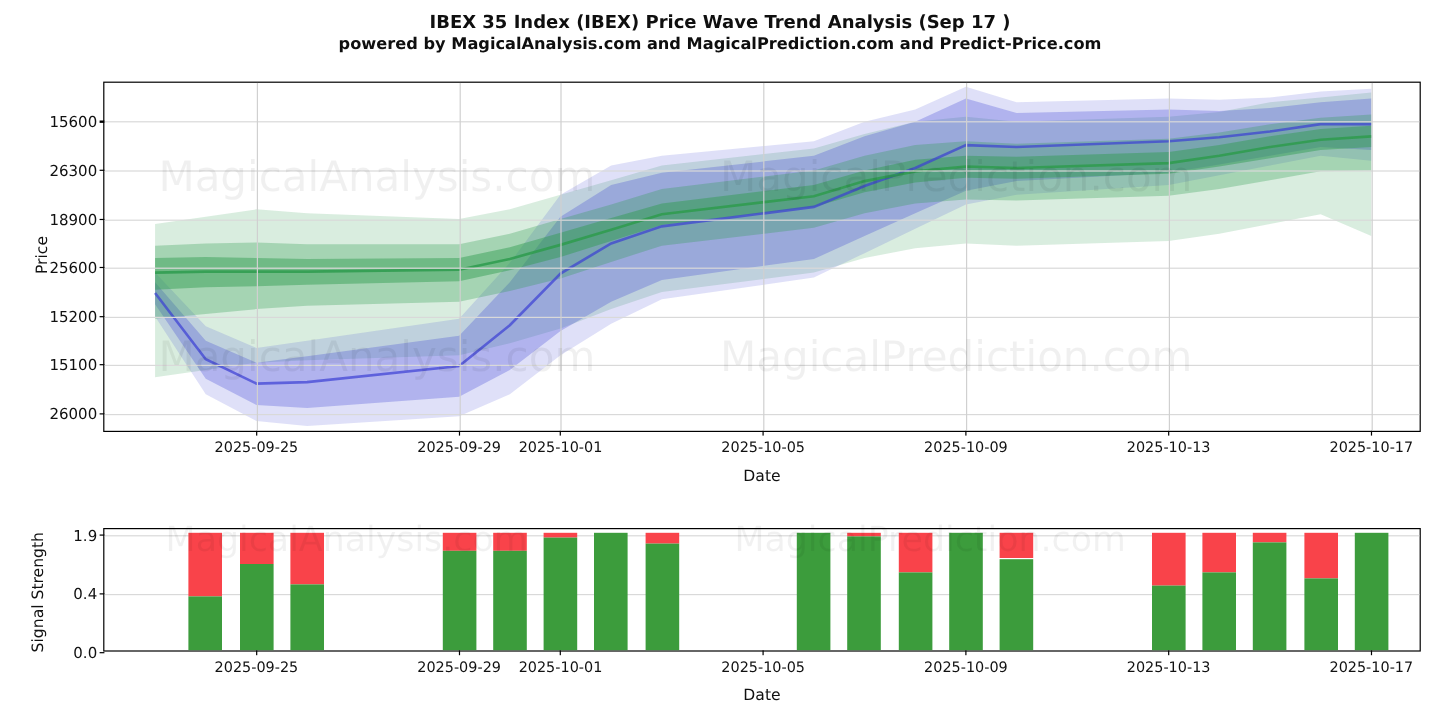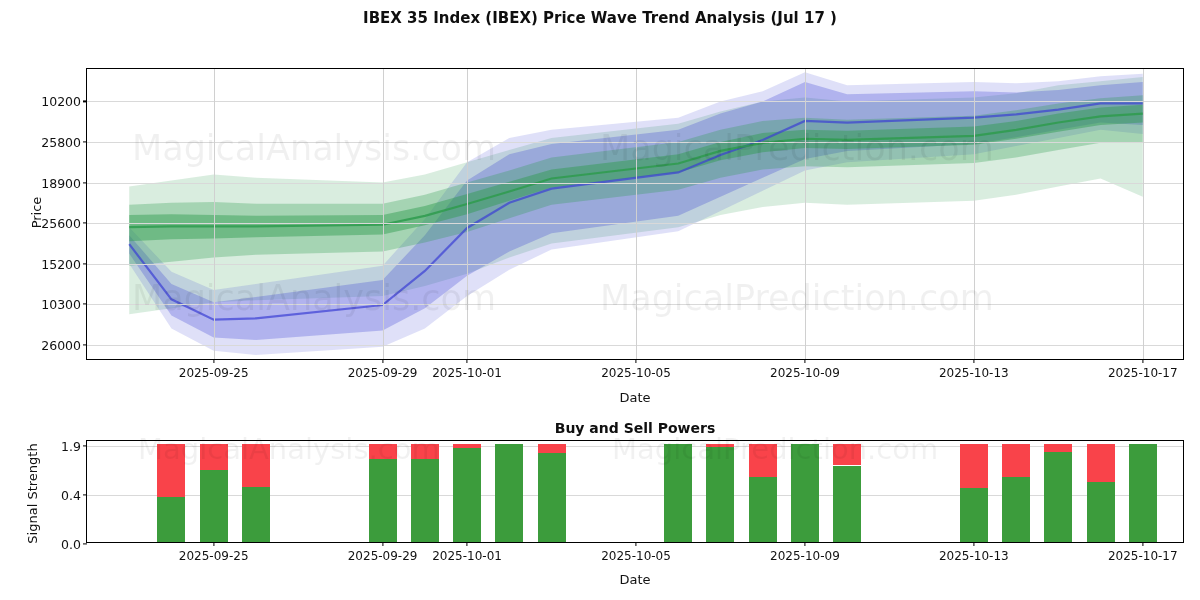--- a/index.html
+++ b/index.html
@@ -51,21 +51,22 @@
   .bar .sell { position: absolute; top: 0; left: 0; right: 0; background: #f9434a; }
 
   svg.bands { position: absolute; left: 0; top: 0; }
 </style>
 </head>
 <body>
 
 <div id="root">
 
   <div class="title-block">
-    <div class="title-main">IBEX 35 Index (IBEX) Price Wave Trend Analysis (Jul 17 )</div>
+    <div class="title-main">IBEX 35 Index (IBEX) Price Wave Trend Analysis (Sep 17 )</div>
+    <div class="title-sub">powered by MagicalAnalysis.com and MagicalPrediction.com and Predict-Price.com</div>
   </div>
 
   <div class="axes" id="ax1" style="left:86px; top:68px; width:1098px; height:292px;">
     <div class="plotclip" id="ax1clip">
       <svg class="bands" id="bands-svg" width="1098" height="292">
           <path d="M42.23,117.61 L84.46,111.53 L126.69,105.44 L168.92,108.69 L295.62,113.56 L337.85,105.44 L380.08,93.28 L422.31,81.11 L464.54,68.94 L591.23,54.75 L633.46,42.58 L675.69,32.44 L717.92,28.39 L760.15,32.44 L886.85,28.39 L929.08,24.33 L971.31,16.22 L1013.54,12.17 L1055.77,8.11 L1055.77,127.75 L1013.54,109.50 L971.31,117.61 L929.08,125.72 L886.85,131.81 L760.15,135.86 L717.92,133.83 L675.69,137.89 L633.46,146.00 L591.23,158.17 L464.54,174.39 L422.31,188.58 L380.08,204.81 L337.85,216.97 L295.62,227.11 L168.92,231.17 L126.69,233.19 L84.46,239.28 L42.23,245.36 Z" fill="#2e9b4e" fill-opacity="0.18" stroke="none"></path>
           <path d="M42.23,158.17 L84.46,202.78 L126.69,221.03 L168.92,214.94 L295.62,196.69 L337.85,150.06 L380.08,93.28 L422.31,68.94 L464.54,60.83 L591.23,48.67 L633.46,32.44 L675.69,22.31 L717.92,3.24 L760.15,16.22 L886.85,12.98 L929.08,14.19 L971.31,12.17 L1013.54,7.30 L1055.77,4.87 L1055.77,64.89 L1013.54,60.83 L971.31,68.94 L929.08,77.06 L886.85,85.17 L760.15,93.28 L717.92,101.39 L675.69,121.67 L633.46,141.94 L591.23,162.22 L464.54,180.47 L422.31,200.75 L380.08,227.11 L337.85,259.56 L295.62,277.81 L168.92,285.92 L126.69,281.86 L84.46,259.56 L42.23,194.67 Z" fill="#3b3fd4" fill-opacity="0.16" stroke="none"></path>
           <path d="M42.23,166.28 L84.46,214.94 L126.69,233.19 L168.92,227.92 L295.62,210.89 L337.85,166.28 L380.08,111.53 L422.31,85.17 L464.54,75.03 L591.23,60.83 L633.46,44.61 L675.69,32.44 L717.92,12.98 L760.15,25.14 L886.85,22.31 L929.08,23.52 L971.31,21.09 L1013.54,16.22 L1055.77,12.98 L1055.77,55.97 L1013.54,53.53 L971.31,60.83 L929.08,68.13 L886.85,75.03 L760.15,81.92 L717.92,90.03 L675.69,108.69 L633.46,127.75 L591.23,146.81 L464.54,164.25 L422.31,182.50 L380.08,206.83 L337.85,239.28 L295.62,261.58 L168.92,270.91 L126.69,268.48 L84.46,246.58 L42.23,184.53 Z" fill="#3b3fd4" fill-opacity="0.28" stroke="none"></path>
           <path d="M42.23,135.86 L84.46,133.83 L126.69,133.02 L168.92,134.64 L295.62,134.64 L337.85,125.72 L380.08,113.56 L422.31,101.39 L464.54,88.41 L591.23,73.00 L633.46,60.83 L675.69,51.91 L717.92,48.67 L760.15,50.69 L886.85,46.64 L929.08,41.37 L971.31,34.47 L1013.54,29.20 L1055.77,26.36 L1055.77,73.00 L1013.54,73.81 L971.31,81.11 L929.08,88.41 L886.85,94.09 L760.15,98.14 L717.92,97.33 L675.69,100.58 L633.46,108.69 L591.23,120.86 L464.54,135.86 L422.31,149.24 L380.08,163.03 L337.85,173.58 L295.62,182.50 L168.92,185.74 L126.69,188.58 L84.46,192.64 L42.23,196.69 Z" fill="#2e9b4e" fill-opacity="0.3" stroke="none"></path>
           <path d="M42.23,146.00 L84.46,145.19 L126.69,146.00 L168.92,146.81 L295.62,146.00 L337.85,137.08 L380.08,124.91 L422.31,112.74 L464.54,100.58 L591.23,85.17 L633.46,73.00 L675.69,64.08 L717.92,60.83 L760.15,61.64 L886.85,57.59 L929.08,51.91 L971.31,44.61 L1013.54,38.53 L1055.77,35.69 L1055.77,53.53 L1013.54,55.97 L971.31,62.86 L929.08,69.76 L886.85,75.84 L760.15,79.89 L717.92,79.08 L675.69,83.14 L633.46,91.25 L591.23,103.42 L464.54,118.42 L422.31,131.81 L380.08,145.19 L337.85,156.14 L295.62,165.47 L168.92,168.31 L126.69,169.52 L84.46,170.33 L42.23,172.36 Z" fill="#2e9b4e" fill-opacity="0.45" stroke="none"></path>
@@ -83,31 +84,31 @@
         <div class="gridline-v" style="left: 295.615px;"></div>
         <div class="gridline-v" style="left: 380.077px;"></div>
         <div class="gridline-v" style="left: 549px;"></div>
         <div class="gridline-v" style="left: 717.923px;"></div>
         <div class="gridline-v" style="left: 886.846px;"></div>
         <div class="gridline-v" style="left: 1055.77px;"></div>
       </div>
   <div class="ytickmark" style="top: 275.778px;"></div>
       <div class="ytick" style="top: 275.778px;">26000</div>
       <div class="ytickmark" style="top: 235.222px;"></div>
-      <div class="ytick" style="top: 235.222px;">10300</div>
+      <div class="ytick" style="top: 235.222px;">15100</div>
       <div class="ytickmark" style="top: 194.667px;"></div>
       <div class="ytick" style="top: 194.667px;">15200</div>
       <div class="ytickmark" style="top: 154.111px;"></div>
       <div class="ytick" style="top: 154.111px;">25600</div>
       <div class="ytickmark" style="top: 113.556px;"></div>
       <div class="ytick" style="top: 113.556px;">18900</div>
       <div class="ytickmark" style="top: 73px;"></div>
-      <div class="ytick" style="top: 73px;">25800</div>
+      <div class="ytick" style="top: 73px;">26300</div>
       <div class="ytickmark" style="top: 32.4444px;"></div>
-      <div class="ytick" style="top: 32.4444px;">10200</div>
+      <div class="ytick" style="top: 32.4444px;">15600</div>
       <div class="xtickmark" style="left: 126.692px;"></div>
       <div class="xtick" style="left: 126.692px;">2025-09-25</div>
       <div class="xtickmark" style="left: 295.615px;"></div>
       <div class="xtick" style="left: 295.615px;">2025-09-29</div>
       <div class="xtickmark" style="left: 380.077px;"></div>
       <div class="xtick" style="left: 380.077px;">2025-10-01</div>
       <div class="xtickmark" style="left: 549px;"></div>
       <div class="xtick" style="left: 549px;">2025-10-05</div>
       <div class="xtickmark" style="left: 717.923px;"></div>
       <div class="xtick" style="left: 717.923px;">2025-10-09</div>
@@ -118,21 +119,20 @@
     </div>
 
   <div class="wm" style="left:132px; top:128px;">MagicalAnalysis.com</div>
   <div class="wm" style="left:600px; top:128px;">MagicalPrediction.com</div>
   <div class="wm" style="left:132px; top:278px;">MagicalAnalysis.com</div>
   <div class="wm" style="left:600px; top:278px;">MagicalPrediction.com</div>
 
   <div class="ylabel" style="left:-4px; top:205px; width:80px; text-align:center;">Price</div>
   <div class="xlabel" style="left:86px; top:390px; width:1098px;">Date</div>
 
-  <div class="panel-title" style="left:86px; top:420px; width:1098px;">Buy and Sell Powers</div>
 
   <div class="axes" id="ax2" style="left:86px; top:440px; width:1098px; height:103px;">
     <div class="plotclip" id="ax2clip">
         <div class="gridline-h" style="top: 53.9524px;"></div>
         <div class="gridline-h" style="top: 4.90476px;"></div>
         <div class="bar" title="2025-09-24" style="left: 70.4615px; width: 28px; height: 98.0952px;">
           <div class="sell" style="height: 52.9714px;"></div>
           <div class="buy" style="height: 45.1238px;"></div>
         </div>
         <div class="bar" title="2025-09-25" style="left: 112.692px; width: 28px; height: 98.0952px;">

